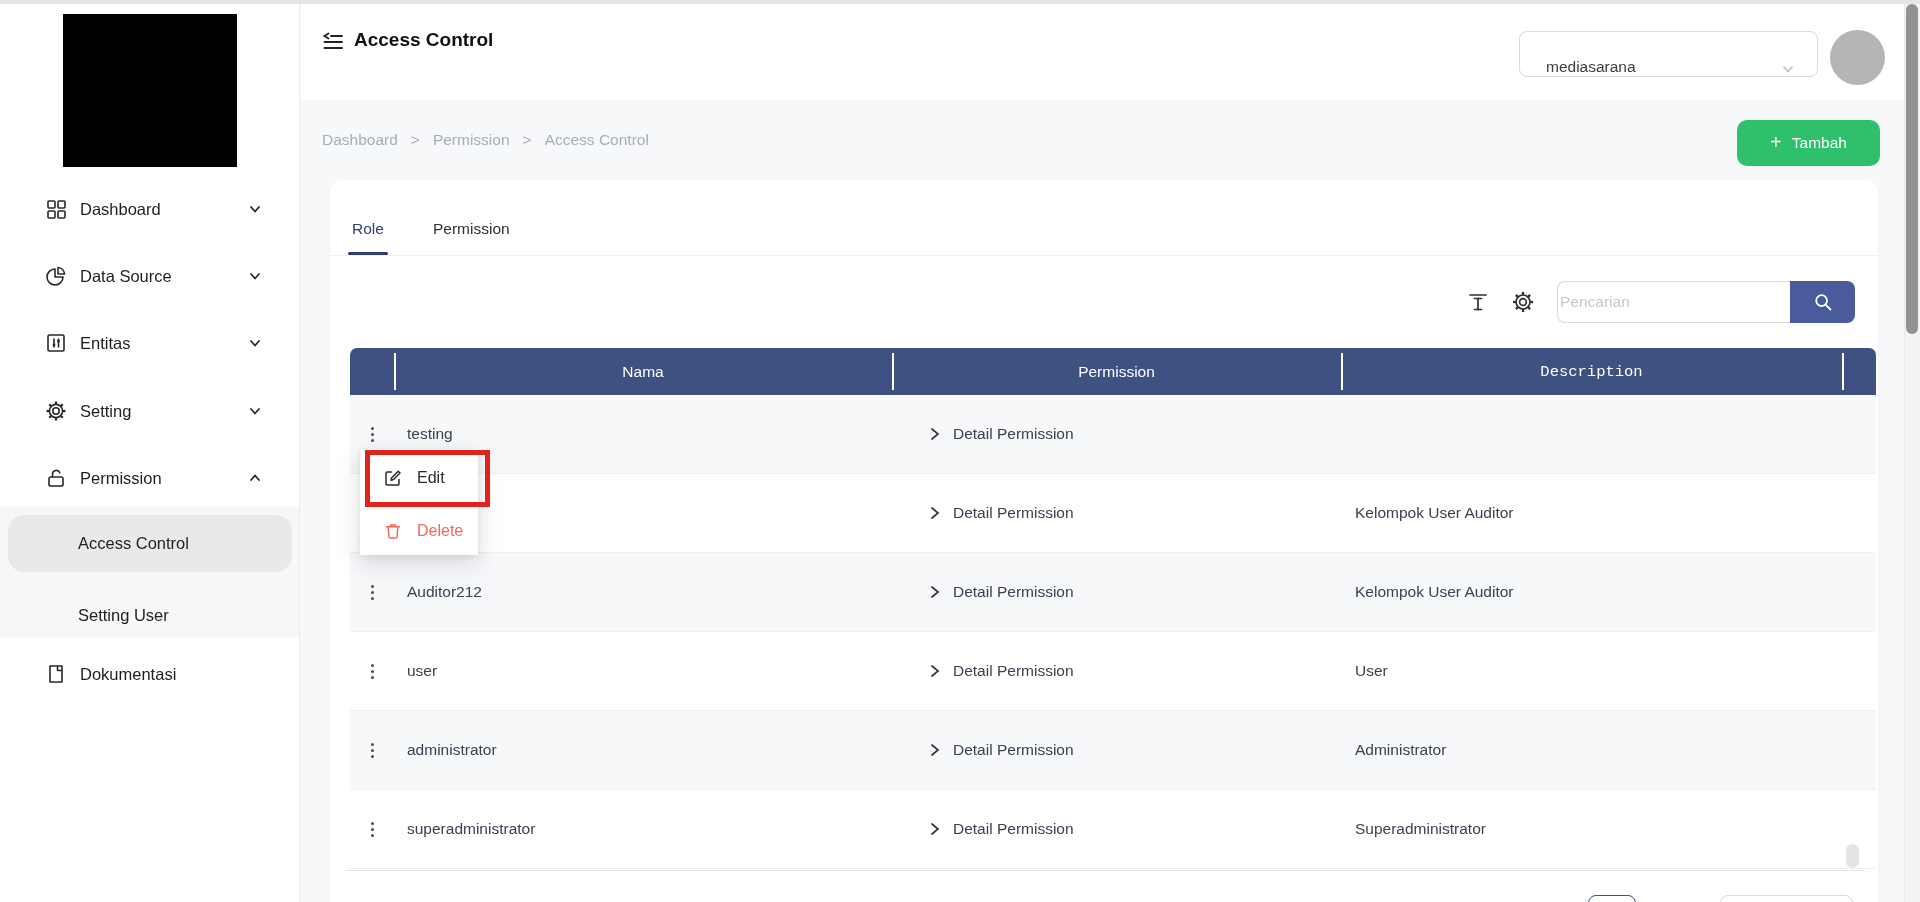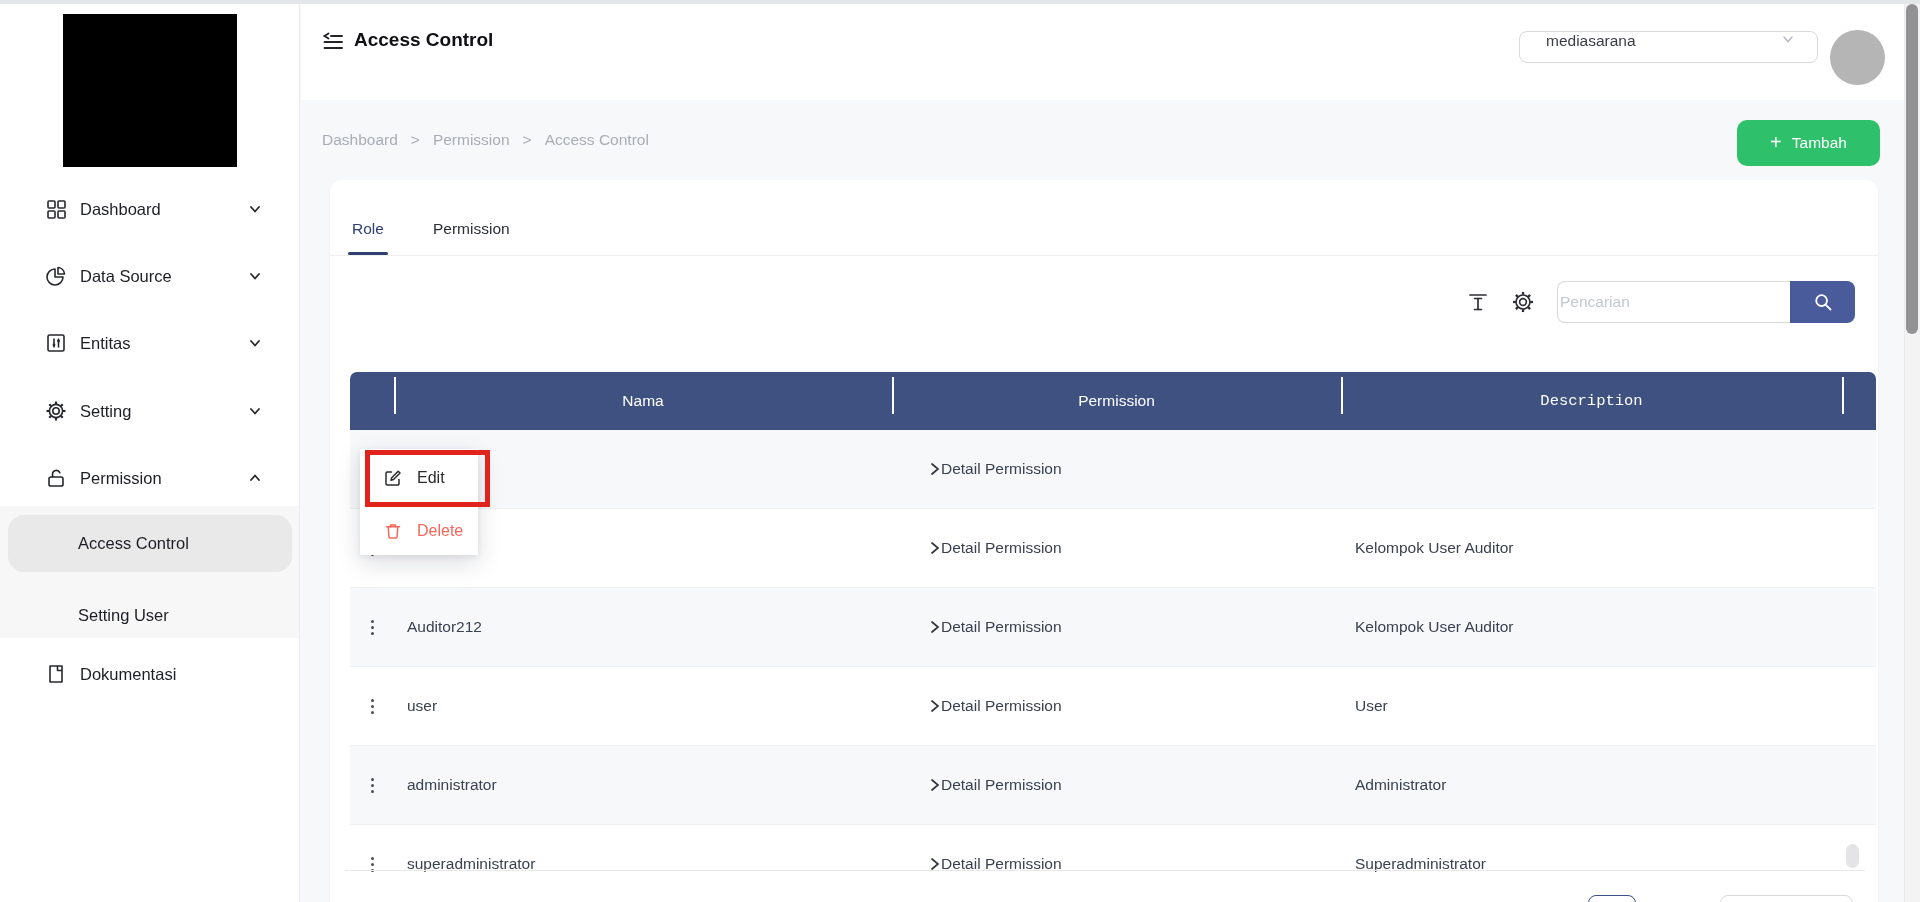--- a/index.html
+++ b/index.html
@@ -15,21 +15,21 @@
   .nav-row .nlabel{margin-left:13px;font-size:16.5px;color:#1d1f24;}
   .nav-row .nchev{position:absolute;right:38px;width:14px;height:14px;}
   .submenu-bg{position:absolute;left:0;top:502px;width:299px;height:132px;background:#f7f7f8;}
   .subitem{position:absolute;left:8px;width:284px;height:57px;border-radius:16px;display:flex;align-items:center;padding-left:70px;font-size:16.5px;color:#1d1f24;cursor:pointer;}
   .subitem.active{background:#e9e9ea;}
 
   
   .header{position:absolute;left:301px;top:4px;width:1603px;height:96px;background:#fff;}
   .hmenu{position:absolute;left:21px;top:27px;width:22px;height:22px;cursor:pointer;}
   .htitle{position:absolute;left:53px;top:25px;font-size:19px;font-weight:700;color:#101014;}
-  .org-select{position:absolute;left:1218px;top:27px;width:299px;height:32px;background:#fff;border:1px solid #d9d9d9;border-radius:8px;display:flex;align-items:flex-start;padding:0 22px 0 26px;cursor:pointer;}
+  .org-select{position:absolute;left:1218px;top:27px;width:299px;height:46px;background:#fff;border:1px solid #d9d9d9;border-radius:8px;display:flex;align-items:flex-end;padding:0 22px 0 26px;cursor:pointer;}
   .org-select .val{font-size:15.5px;color:#3a3d44;}
   .org-select .schev{margin-left:auto;width:14px;height:14px;}
   .avatar{position:absolute;left:1529px;top:26px;width:55px;height:55px;border-radius:50%;background:#b5b5b6;cursor:pointer;}
 
   
   .breadcrumb{position:absolute;left:322px;top:131px;display:flex;gap:13px;font-size:15.5px;color:#a7adb7;}
   .breadcrumb span{cursor:pointer;}
   .btn-add{position:absolute;left:1737px;top:120px;width:143px;height:46px;background:#2ec06a;border-radius:10px;color:#fff;display:flex;align-items:center;justify-content:center;gap:10px;font-size:15.5px;cursor:pointer;}
   .btn-add .plus{font-size:20px;font-weight:400;line-height:1;margin-top:-2px;}
 
@@ -43,29 +43,29 @@
 
   
   .tool-icon{position:absolute;width:24px;height:24px;cursor:pointer;}
   .search-wrap{position:absolute;left:1227px;top:101px;display:flex;}
   .search-input{width:233px;height:42px;border:1px solid #d9d9d9;border-right:none;border-radius:8px 0 0 8px;padding:0 2px;font-size:15.5px;color:#333;outline:none;}
   .search-input::placeholder{color:#c3c8cf;}
   .search-btn{width:65px;height:42px;background:#4a5b9b;border:none;border-radius:0 8px 8px 0;display:flex;align-items:center;justify-content:center;cursor:pointer;}
 
   
   .table{position:absolute;left:20px;top:168px;width:1526px;}
-  .thead{position:relative;height:58px;background:#3e5181;border-radius:7px 7px 0 0;display:flex;align-items:center;color:#fff;font-size:15.5px;font-weight:500;margin-top:24px;}
+  .thead{position:relative;height:47px;background:#3e5181;border-radius:7px 7px 0 0;display:flex;align-items:center;color:#fff;font-size:15.5px;font-weight:500;}
   .th{text-align:center;}
   .th.c0{width:44px;} .th.c1{width:498px;} .th.c2{width:449px;} .th.c3{width:501px;font-family:Liberation Mono, monospace;} .th.c4{width:34px;}
   .vsep{position:absolute;top:5px;width:2px;height:37px;background:#fff;}
   .trow{position:relative;height:79px;display:flex;align-items:center;border-bottom:1px solid #eef0f2;font-size:15.5px;color:#3a4150;}
   .trow.striped{background:#f7f8fa;}
   .td.c0{width:44px;display:flex;justify-content:center;}
   .td.c1{width:498px;padding-left:13px;}
-  .td.c2{width:449px;padding-left:37px;display:flex;align-items:center;gap:0;cursor:pointer;}
+  .td.c2{width:449px;padding-left:37px;display:flex;align-items:center;gap:12px;cursor:pointer;}
   .td.c3{width:501px;padding-left:14px;}
   .kebab{width:18px;height:22px;display:flex;flex-direction:column;align-items:center;justify-content:center;gap:3px;cursor:pointer;}
   .kebab i{width:3px;height:3px;border-radius:50%;background:#4a4d53;}
   .bottom-divider{position:absolute;left:15px;top:690px;width:1520px;height:1px;background:#e7e8ea;}
   .pag-page{position:absolute;left:1258px;top:715px;width:48px;height:32px;border:1.5px solid #3b5086;border-radius:8px;background:#fff;cursor:pointer;}
   .pag-size{position:absolute;left:1390px;top:715px;width:133px;height:32px;border:1px solid #d9d9d9;border-radius:8px;background:#fff;cursor:pointer;}
   .inner-thumb{position:absolute;left:1516px;top:664px;width:13px;height:24px;border-radius:7px;background:#e4e4e6;cursor:pointer;}
 
   
   .popup{position:absolute;left:360px;top:449px;width:118px;height:106px;background:#fff;border-radius:0;box-shadow:0 8px 24px rgba(15,23,42,.14),0 2px 6px rgba(15,23,42,.08);z-index:40;}

